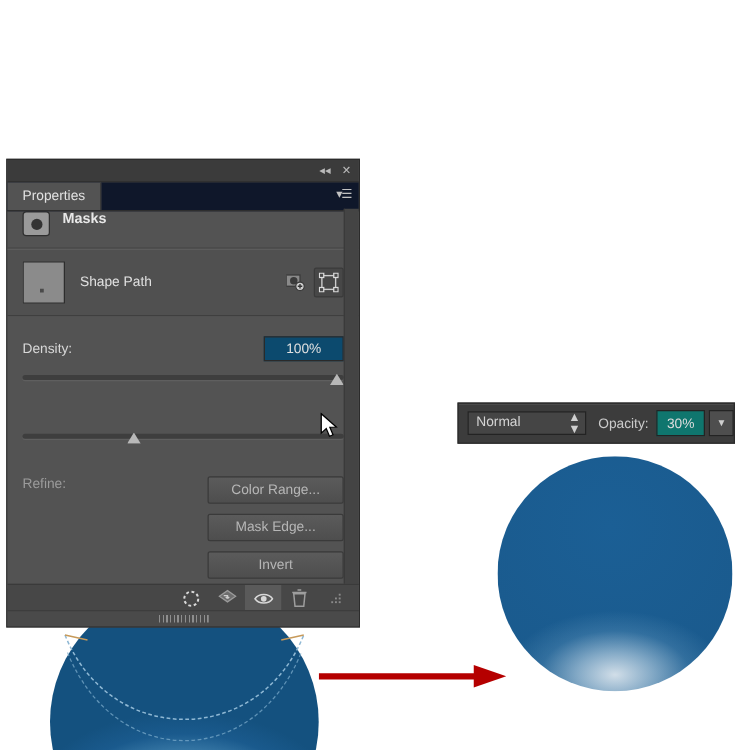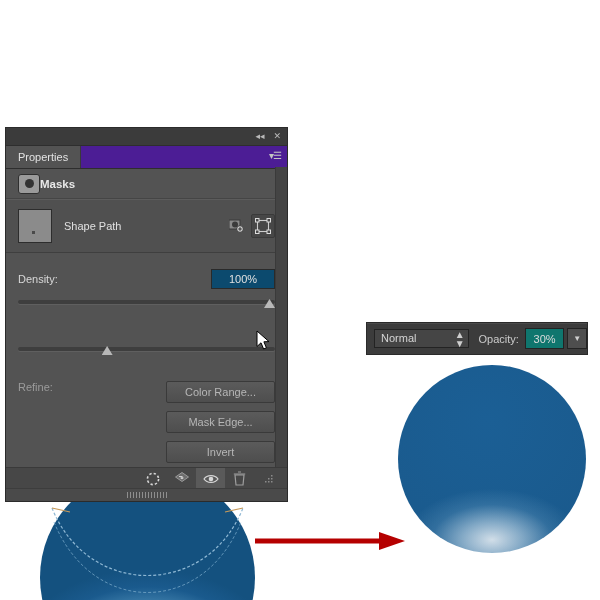--- a/index.html
+++ b/index.html
@@ -74,38 +74,38 @@
   }
   .panel-topbar{
     height:17px;background:#3b3b3b;
     display:flex;align-items:center;justify-content:flex-end;
     padding-right:6px;gap:9px;
     border-bottom:1px solid #2e2e2e;
   }
   .topbar-icn{color:#b9b9b9;font-size:9px;line-height:9px;cursor:default;}
 
   .tabrow{
-    height:22px;background:#4c1d95;
+    height:22px;background:#0f172a;
     display:flex;align-items:flex-end;
     border-bottom:1px solid #2e2e2e;position:relative;
   }
   .tab{
     height:22px;padding:0 12px;
     background:#535353;color:#e2e2e2;
     display:flex;align-items:center;font-size:11px;
     border-right:1px solid #3a3a3a;
   }
   .panel-menu{
     position:absolute;right:6px;top:5px;
     color:#c2c2c2;font-size:10px;line-height:10px;letter-spacing:-1px;
   }
 
   .masks-header{
     height:29px;background:#535353;
-    display:flex;align-items:center;padding-left:12px;
+    display:flex;align-items:flex-start;padding-left:12px;gap:10px;
     border-bottom:1px solid #454545;
   }
   .masks-icon{
     width:20px;height:18px;background:#9a9a9a;border-radius:3px;
     border:1px solid #2f2f2f;
     display:flex;align-items:center;justify-content:center;
   }
   .masks-icon i{width:9px;height:9px;border-radius:50%;background:#333;display:block;}
   .masks-title{color:#e8e8e8;font-size:11.5px;font-weight:bold;}
 

